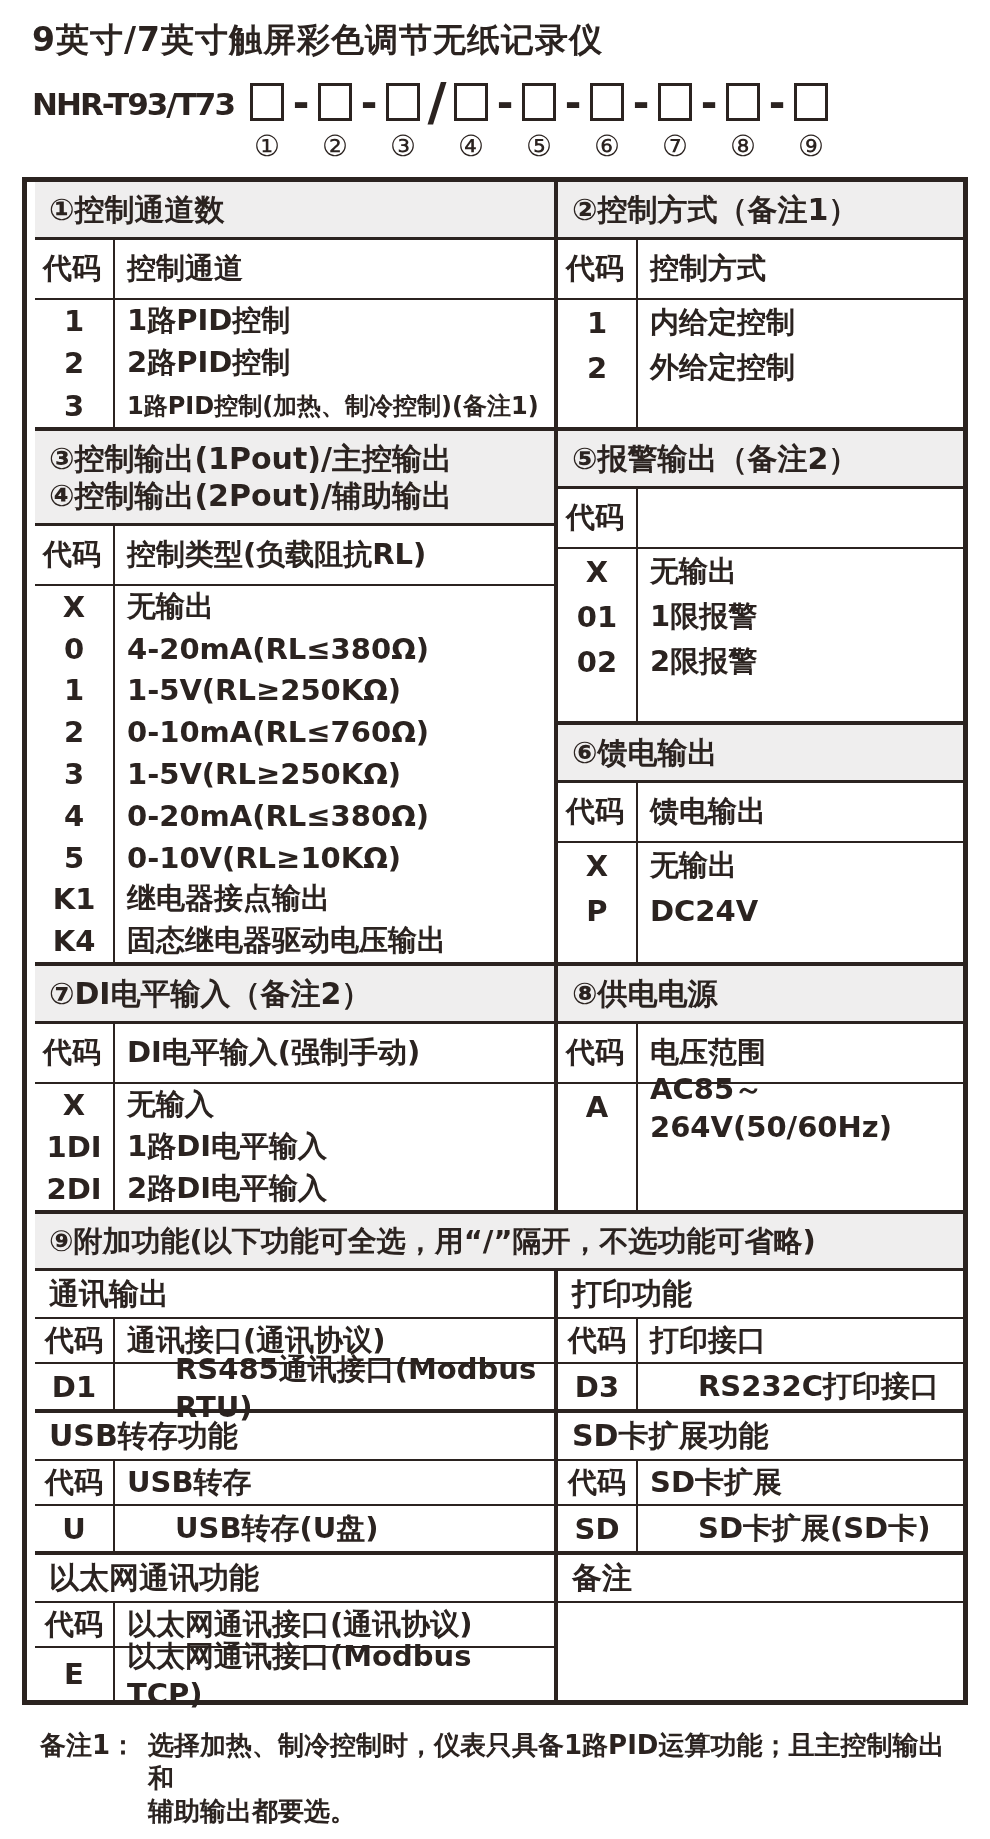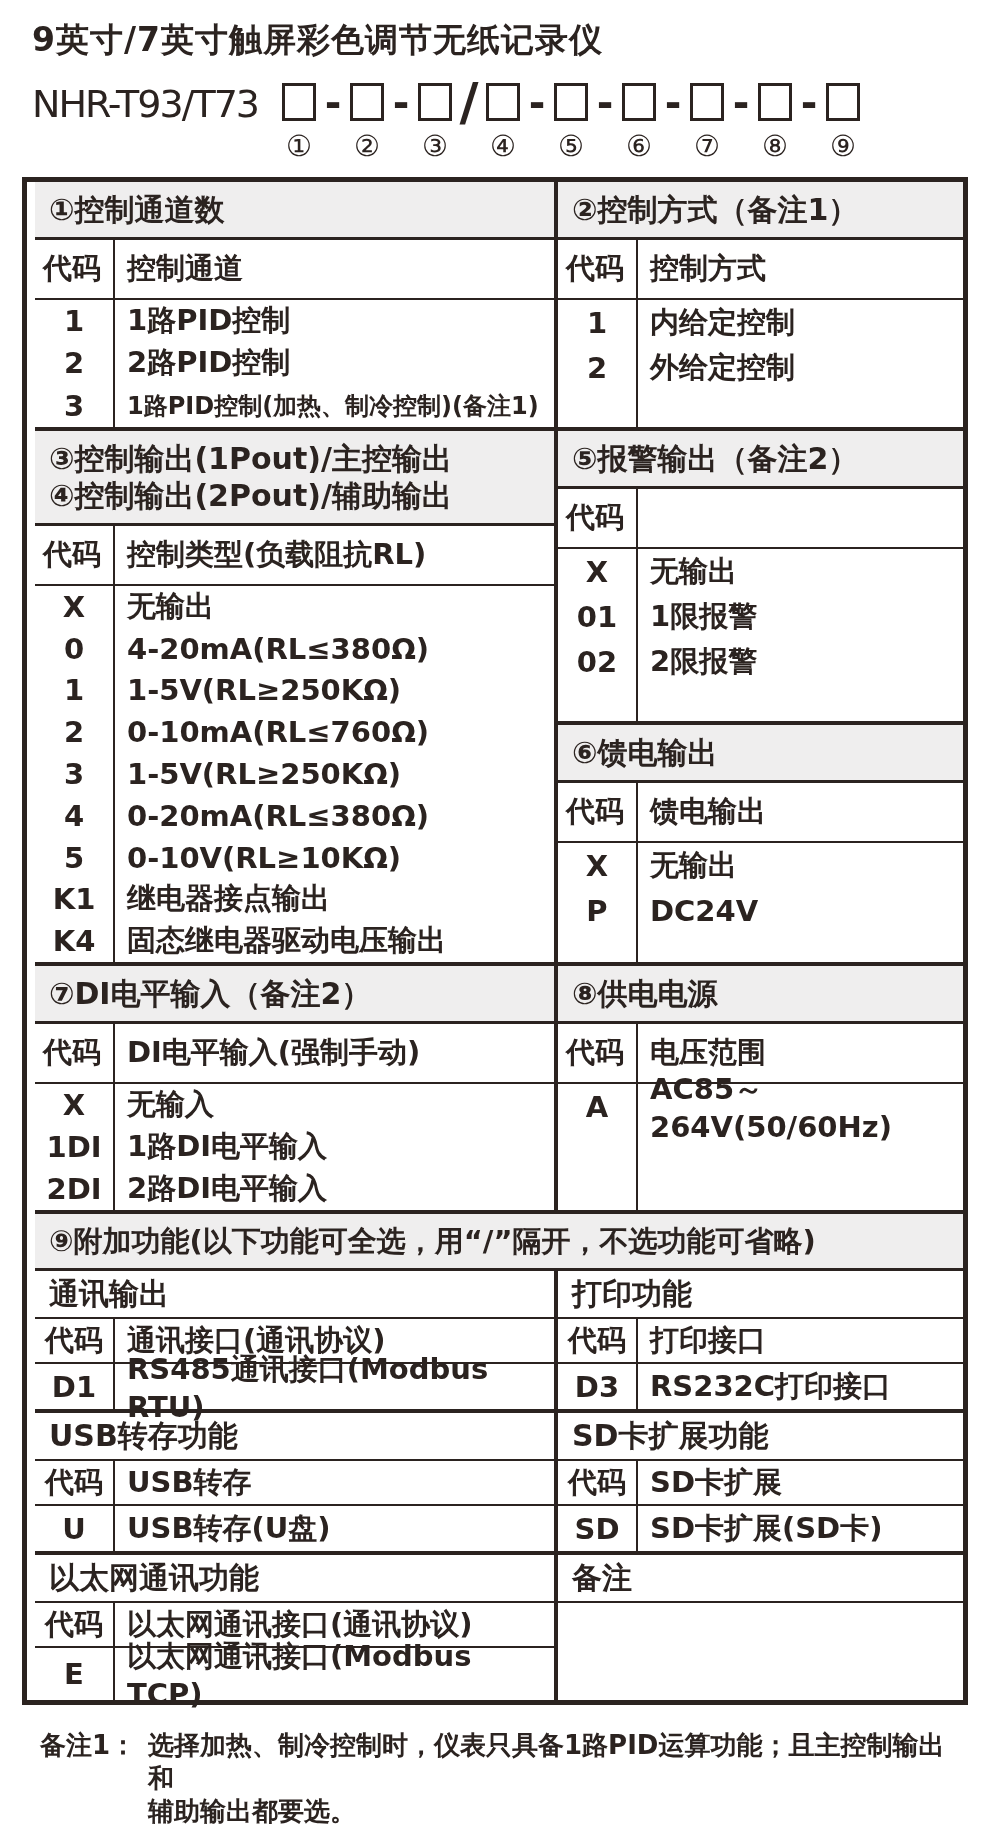--- a/index.html
+++ b/index.html
@@ -12,21 +12,21 @@
     width:990px;height:1839px;background:var(--paper);
     font-family:"DejaVu Sans","Liberation Sans",sans-serif;
     color:var(--ink);position:relative;overflow:hidden;box-sizing:border-box;
     padding:14px 22px 0 22px;
   }
   *{box-sizing:border-box;}
 
   
   .doc-title{font-size:33px;font-weight:bold;margin:4px 0 0 10px;letter-spacing:1px;}
   .model-line{display:flex;align-items:flex-start;margin:20px 0 0 10px;}
-  .model-prefix{font-size:38px;font-weight:normal;line-height:42px;letter-spacing:-2px;margin-right:20px;white-space:nowrap;}
+  .model-prefix{font-size:31px;font-weight:bold;line-height:42px;letter-spacing:-2px;margin-right:12px;white-space:nowrap;}
   .slot{display:flex;flex-direction:column;align-items:center;width:42px;}
   .box{width:34px;height:38px;border:3px solid var(--ink);background:#fff;}
   .circ{margin-top:10px;font-size:29px;line-height:30px;font-family:"DejaVu Serif","Liberation Serif",serif;}
   .sep{width:26px;text-align:center;font-size:40px;font-weight:bold;line-height:40px;}
   .sep.slash{font-size:52px;line-height:38px;font-weight:bold;}
 
   
   .spec{border:5px solid var(--ink);margin-top:16px;font-size:29px;font-weight:bold;padding-left:8px;}
   .band{display:flex;border-top:4px solid var(--ink);}
   .band:first-child{border-top:none;}
@@ -55,21 +55,21 @@
   
   .gray9{background:var(--hdr);border-bottom:3px solid var(--ink);padding:11px 14px;font-size:29px;line-height:32px;}
   .drow{display:flex;border-bottom:2px solid var(--ink);align-items:stretch;}
   .drow.thick{border-bottom-width:4px;}
   .drow.last{border-bottom:none;}
   .drow .c{width:80px;border-right:2px solid var(--ink);display:flex;align-items:center;justify-content:center;}
   .drow .d{flex:1;display:flex;align-items:center;padding-left:12px;}
   .drow.title{padding:8px 14px;display:flex;align-items:center;font-size:30px;}
   .rh48{height:48px;}
   .rh45{height:45px;}
-  .rh49{height:49px;}
+  .rh49{height:49px;gap:48px;}
   .rh52{height:52px;}
   .fillcell{flex:1;}
 
   
   .notes{margin:24px 0 0 18px;font-size:26px;line-height:33px;font-weight:bold;}
   .note{position:relative;padding-left:108px;margin-bottom:16px;}
   .note .lbl{position:absolute;left:0;top:0;}
 </style>
 </head>
 <body>

